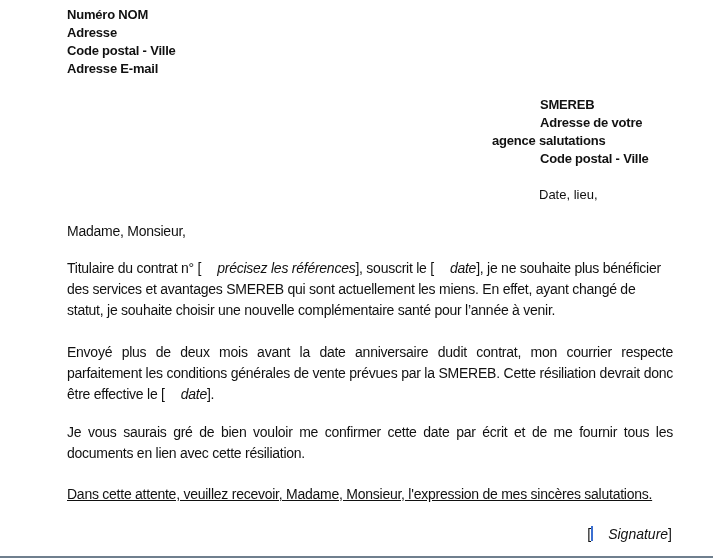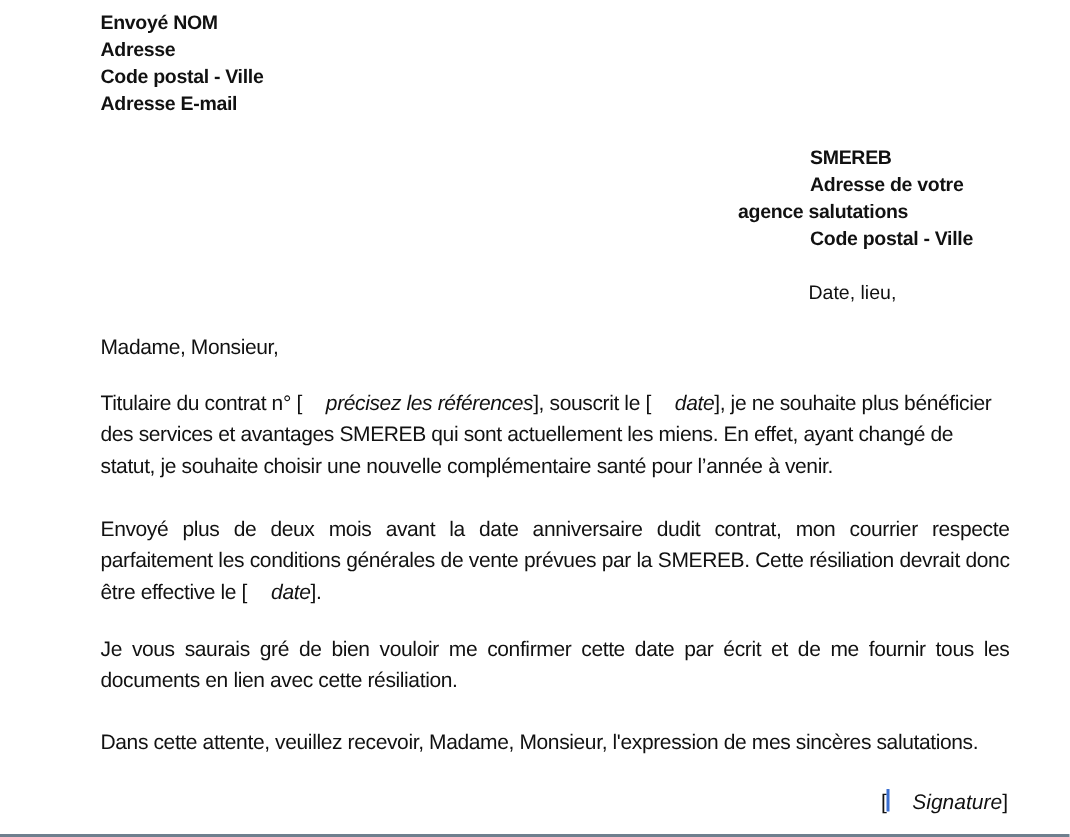--- a/index.html
+++ b/index.html
@@ -64,21 +64,21 @@
       left: 67px;
       width: 606px;
       font-size: 14px;
       line-height: 20.8px;
       letter-spacing: -0.25px;
     }
     .salutation { top: 221px; }
     .p1 { top: 258px; }
     .p2 { top: 342px; text-align: justify; }
     .p3 { top: 422px; text-align: justify; }
-    .p4 { top: 484px; white-space: nowrap; }
+    .p4 { top: 484px; white-space: nowrap; text-decoration: underline; }
     .signature {
       position: absolute;
       right: 41px;
       top: 524px;
       font-size: 14px;
       line-height: 20px;
       white-space: nowrap;
     }
     .signature .caret {
       display: inline-block;
@@ -89,21 +89,21 @@
       margin-right: -1px;
     }
     em { font-style: italic; margin-left: 16px; }
   </style>
 </head>
 <body>
 
 <div class="page">
 
   <div class="sender">
-    <div>Envoyé NOM</div>
+    <div>Numéro NOM</div>
     <div>Adresse</div>
     <div>Code postal - Ville</div>
     <div>Adresse E-mail</div>
   </div>
 
   <div class="recipient">
     <div>SMEREB</div>
     <div>Adresse de votre</div>
     <div class="outdent">agence salutations</div>
     <div>Code postal - Ville</div>

